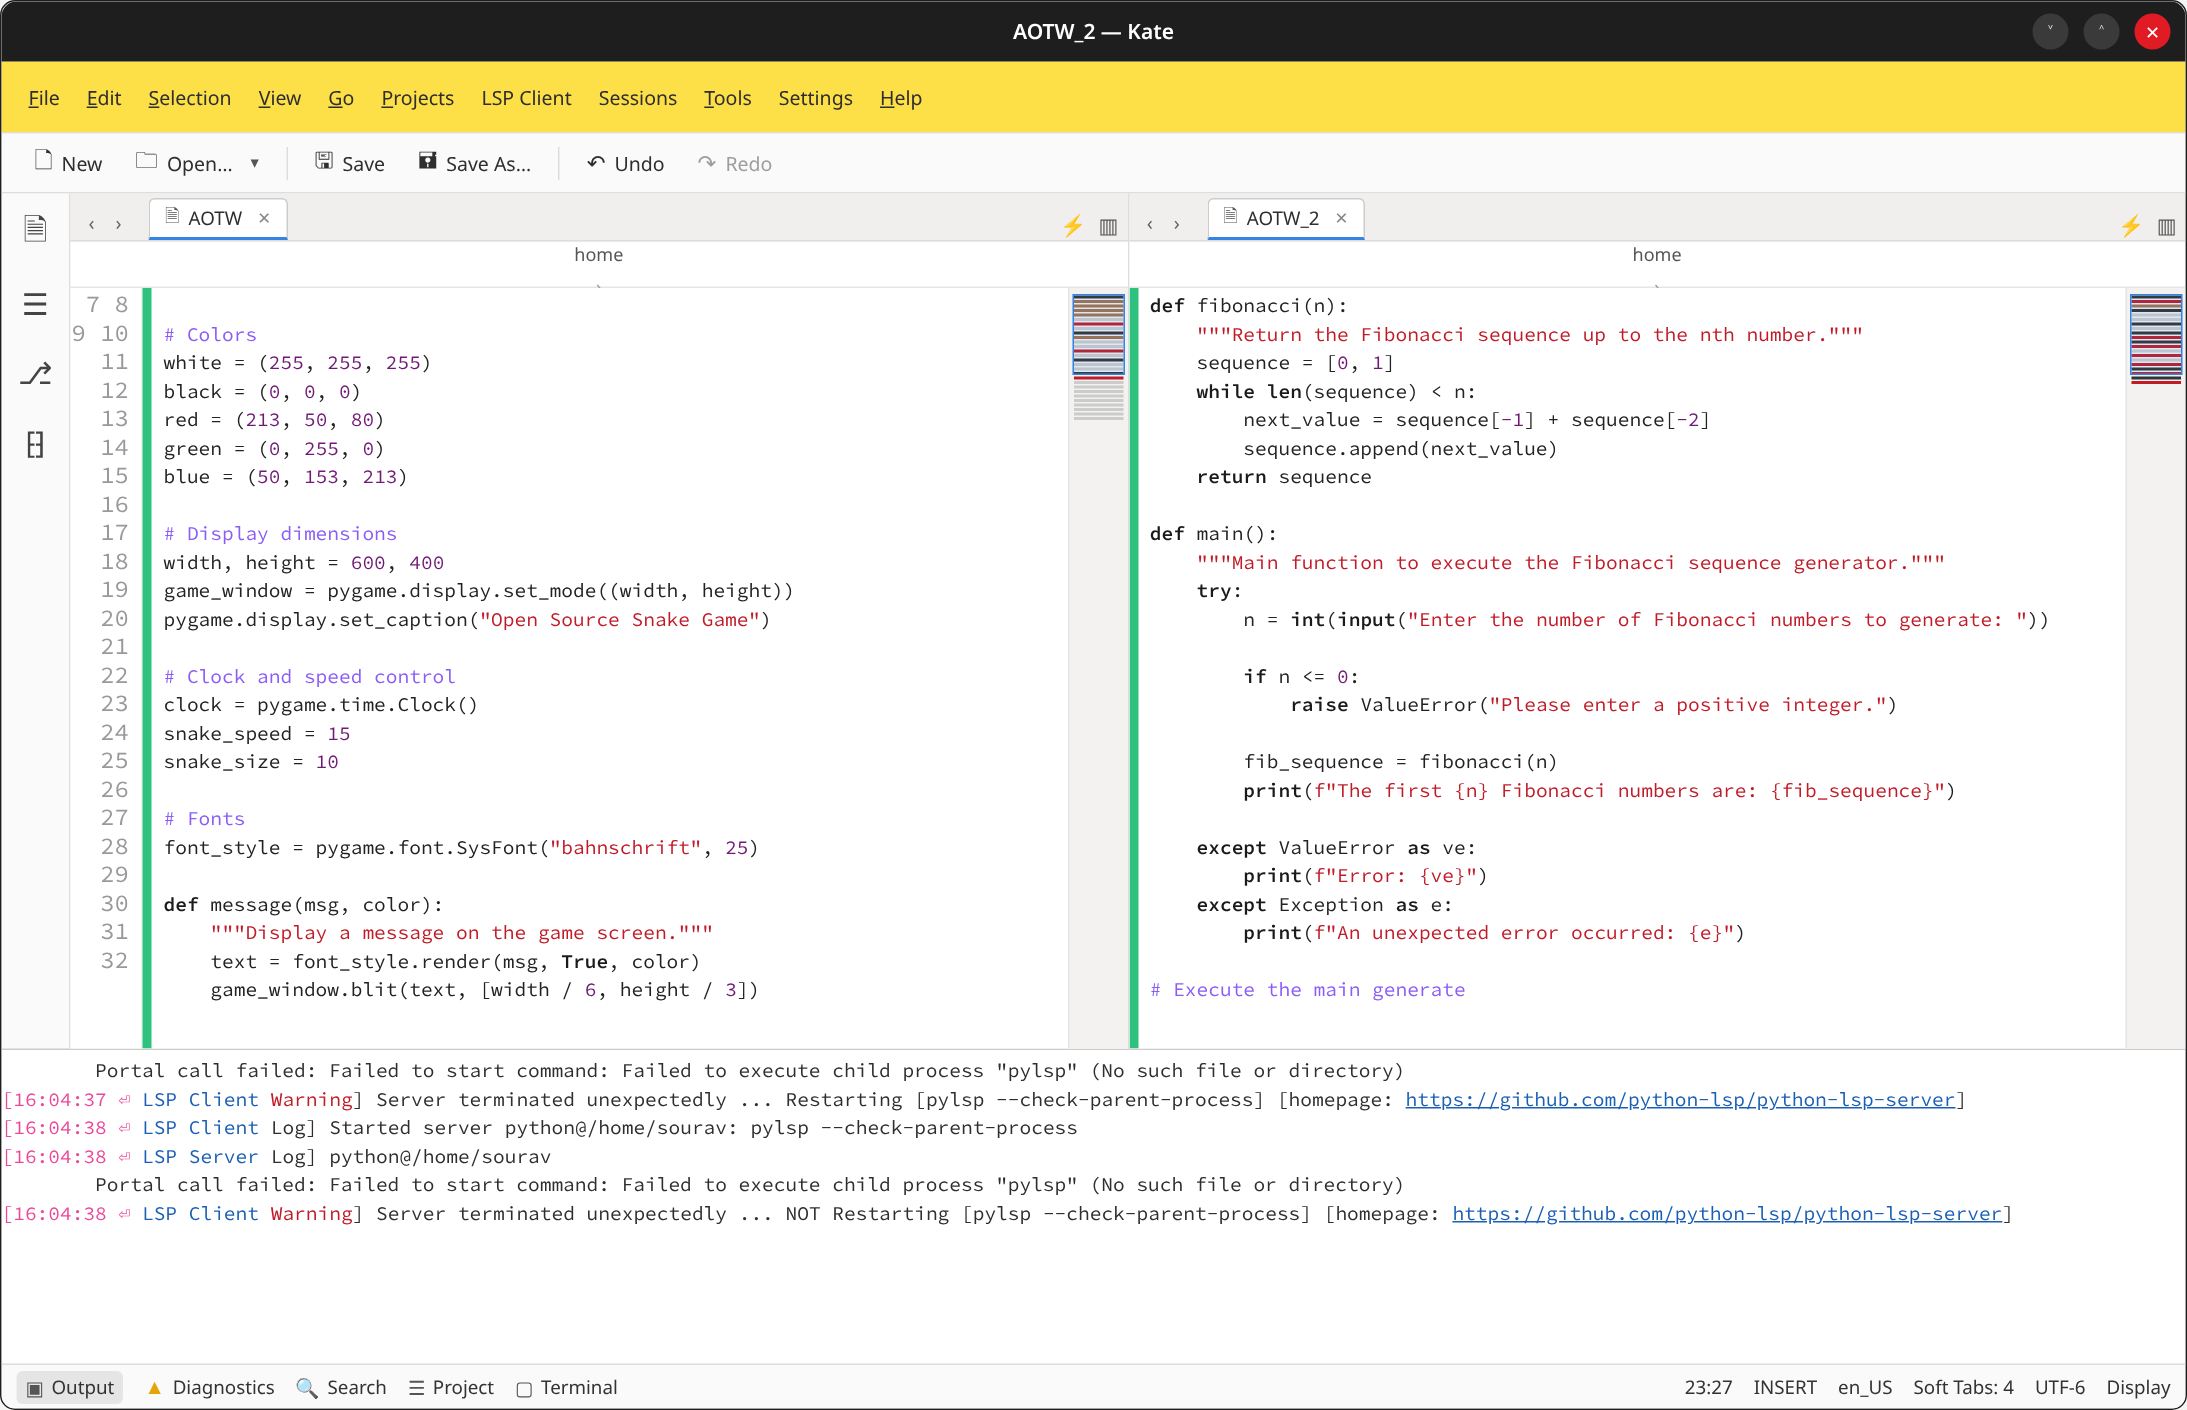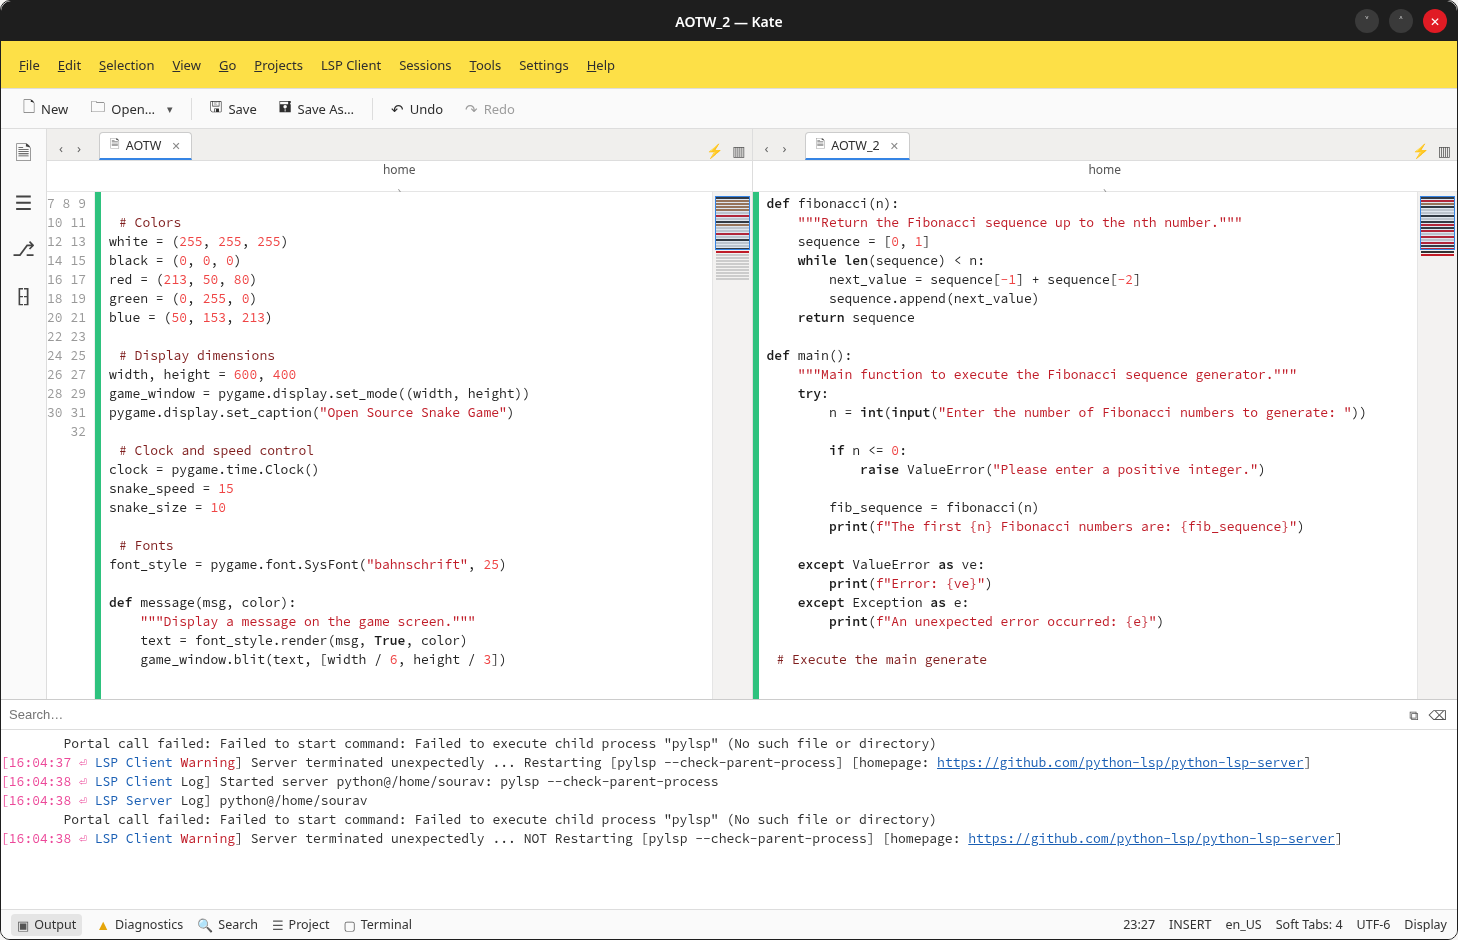--- a/index.html
+++ b/index.html
@@ -174,44 +174,44 @@
     min-height: 0;
     overflow: hidden;
     position: relative;
   }
   .gutter {
     width: 48px;
     background: #fff;
     color: #999;
     text-align: right;
     font-family: "Source Code Pro", monospace;
-    font-size: 13px;
+    font-size: 16px;
     padding: 2px 8px 2px 0;
     line-height: 19px;
     border-right: 1px solid #eee;
     user-select:none;
   }
   .fold-strip {
     width: 6px;
     background: #2ec27e;
   }
   .code {
     flex: 1;
     font-family: "Source Code Pro", monospace;
     font-size: 13px;
     line-height: 19px;
     padding: 2px 8px;
     white-space: pre;
     overflow: hidden;
     color: #222;
   }
   .kw  { color:#1a1a1a; font-weight:600; }
-  .num { color:#ef4444; }
+  .num { color:#701a75; }
   .str { color:#c01c28; }
-  .cmt { color:#7f1d1d;margin-left:10px; }
+  .cmt { color:#8b5cf6; }
   .minimap {
     width:40px;
     background:#f3f2f1;
     border-left:1px solid #e5e5e5;
     position: relative;
   }
   .minimap .viewport {
     position:absolute; left:2px; right:2px;
     top:4px; height:54px;
     border:1px solid #3584e4;
@@ -541,27 +541,20 @@
               <div class="mline r"></div>
           </div>
         </div>
       </div>
     </div>
 
   </div>
 </div>
 
 <div class="bottom-panel">
-  <div class="search-row">
-    <input placeholder="Search…" style="">
-    <div class="search-tools">
-      <span>⧉</span>
-      <span>⌫</span>
-    </div>
-  </div>
   <div class="log" id="output-log">        Portal call failed: Failed to start command: Failed to execute child process "pylsp" (No such file or directory)
 <span class="ts">[16:04:37 ⏎ </span><span class="lsp">LSP Client </span><span class="warn">Warning</span>] Server terminated unexpectedly ... Restarting [pylsp --check-parent-process] [homepage: <span class="link">https://github.com/python-lsp/python-lsp-server</span>]
 <span class="ts">[16:04:38 ⏎ </span><span class="lsp">LSP Client </span>Log] Started server python@/home/sourav: pylsp --check-parent-process
 <span class="ts">[16:04:38 ⏎ </span><span class="lsp">LSP Server </span>Log] python@/home/sourav
         Portal call failed: Failed to start command: Failed to execute child process "pylsp" (No such file or directory)
 <span class="ts">[16:04:38 ⏎ </span><span class="lsp">LSP Client </span><span class="warn">Warning</span>] Server terminated unexpectedly ... NOT Restarting [pylsp --check-parent-process] [homepage: <span class="link">https://github.com/python-lsp/python-lsp-server</span>]
 </div>
 </div>
 
 <div class="statusbar">

